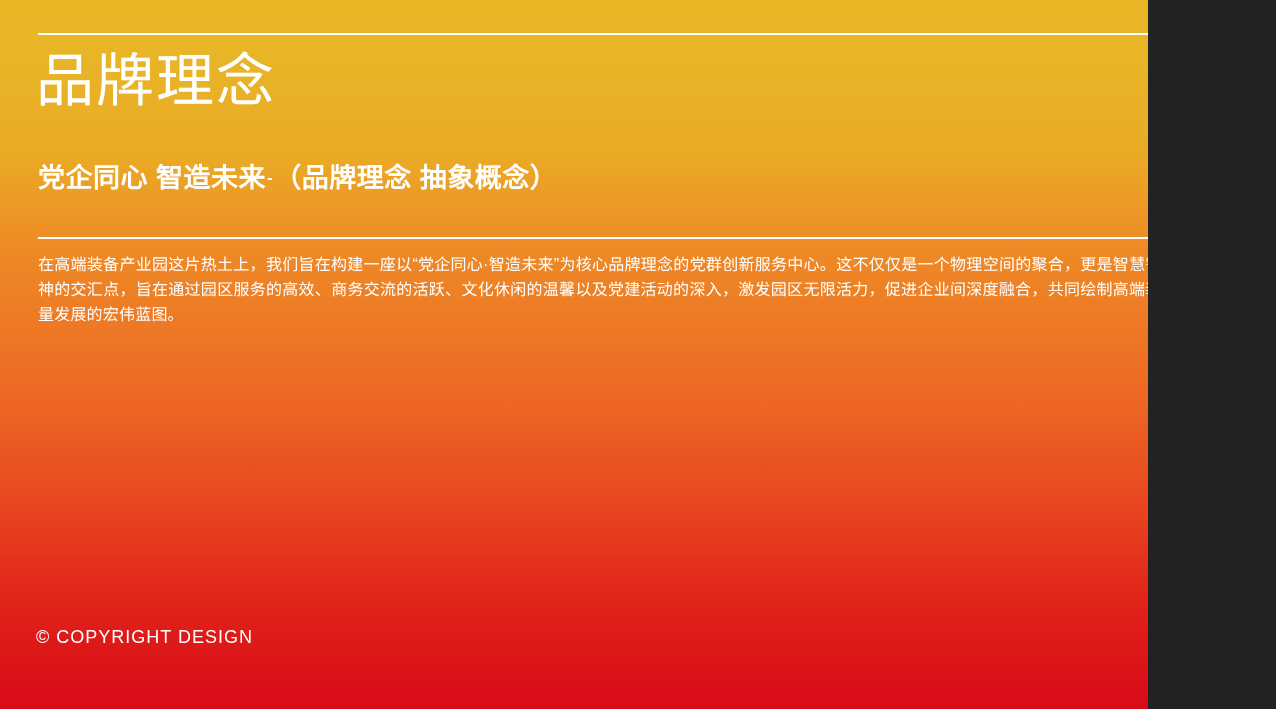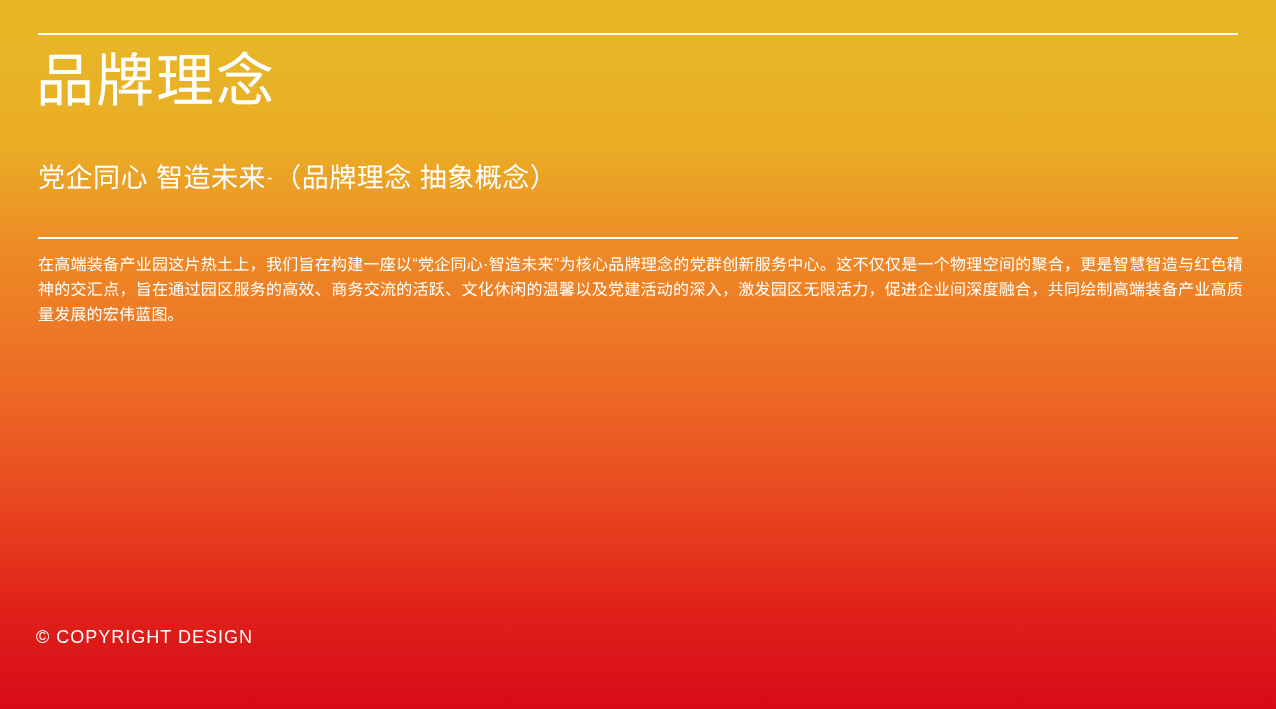--- a/index.html
+++ b/index.html
@@ -2,21 +2,21 @@
 <html lang="zh-CN"><head>
 <meta charset="utf-8">
 <style>
   html, body {
     margin: 0;
     padding: 0;
     background: #222;
   }
   .slide {
     position: relative;
-    width: 1276px;
+    width: 1148px;
     height: 709px;
     overflow: hidden;
     background: linear-gradient(
       to bottom,
       #e9b725 0%,
       #e8b527 8%,
       #eaaa25 22%,
       #ee8a26 35%,
       #ed6a25 55%,
       #e84420 72%,
@@ -50,21 +50,21 @@
     white-space: nowrap;
   }
 
   
   .subtitle {
     position: absolute;
     left: 38px;
     top: 160px;
     font-size: 27px;
     line-height: 36px;
-    font-weight: 400;
+    font-weight: 700;
     color: #ffffff;
     letter-spacing: 0.5px;
     white-space: nowrap;
   }
   .subtitle .dash {
     font-size: 17px;
     vertical-align: 4px;
     padding: 0 1px;
   }
 

